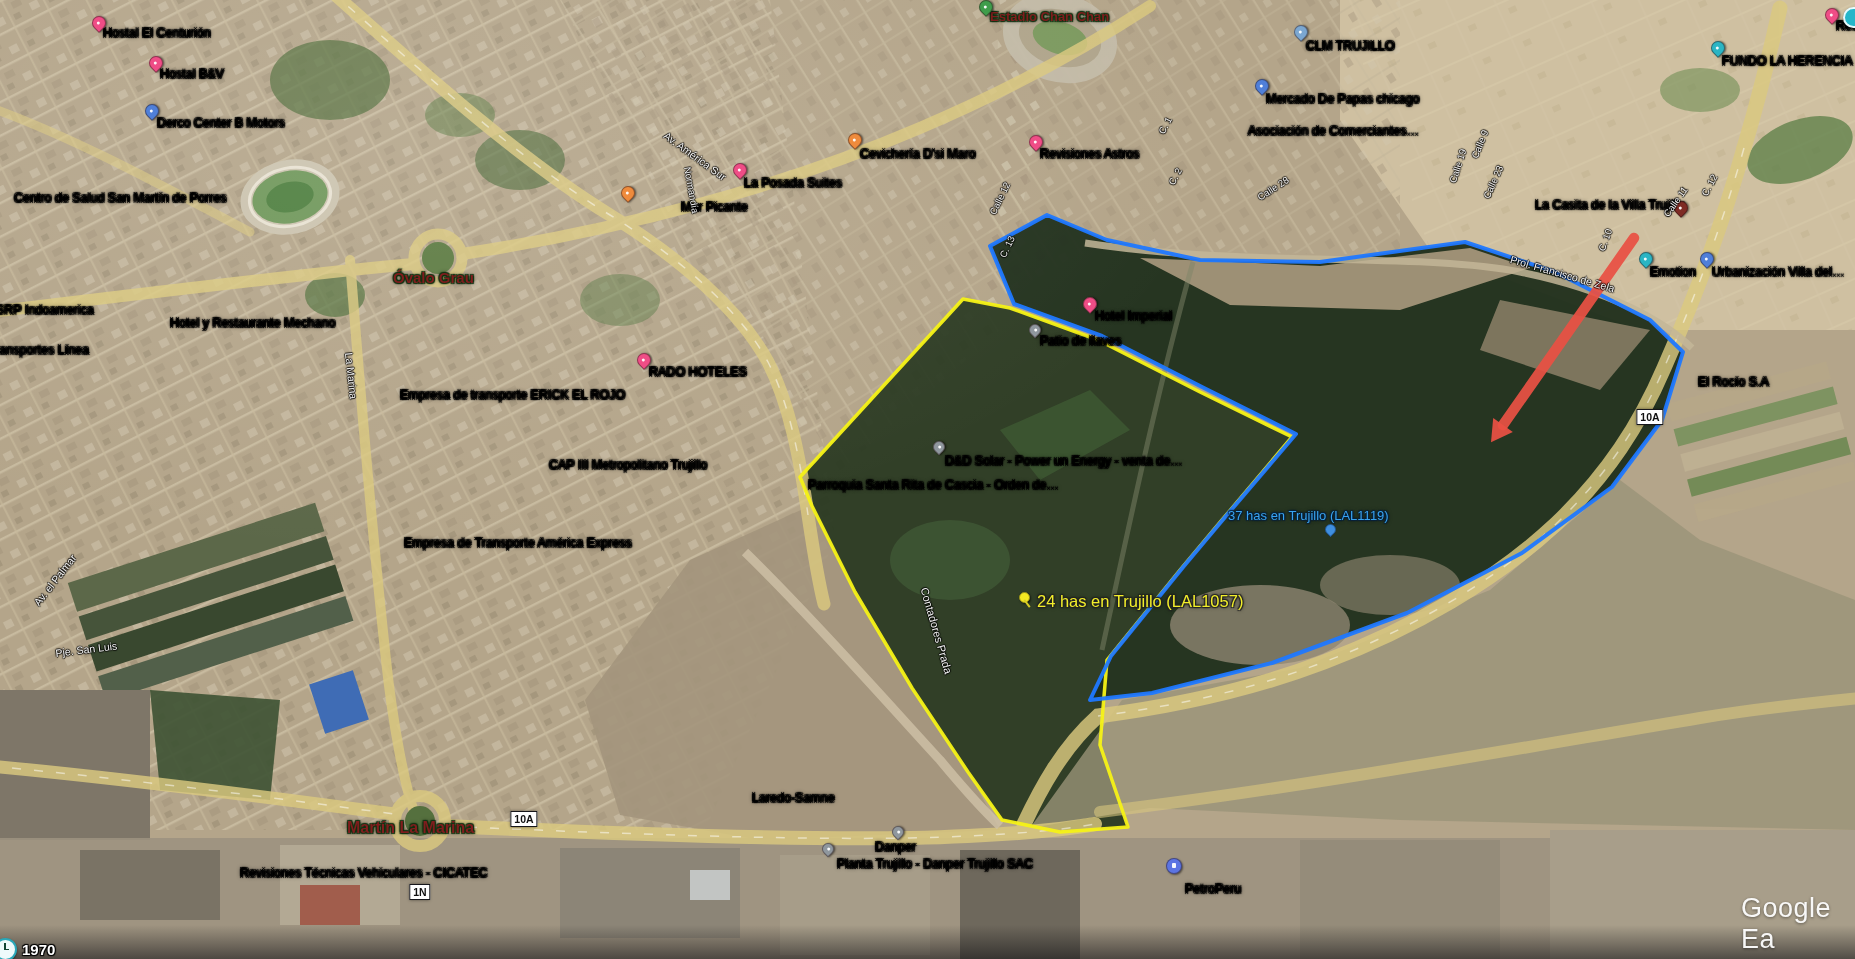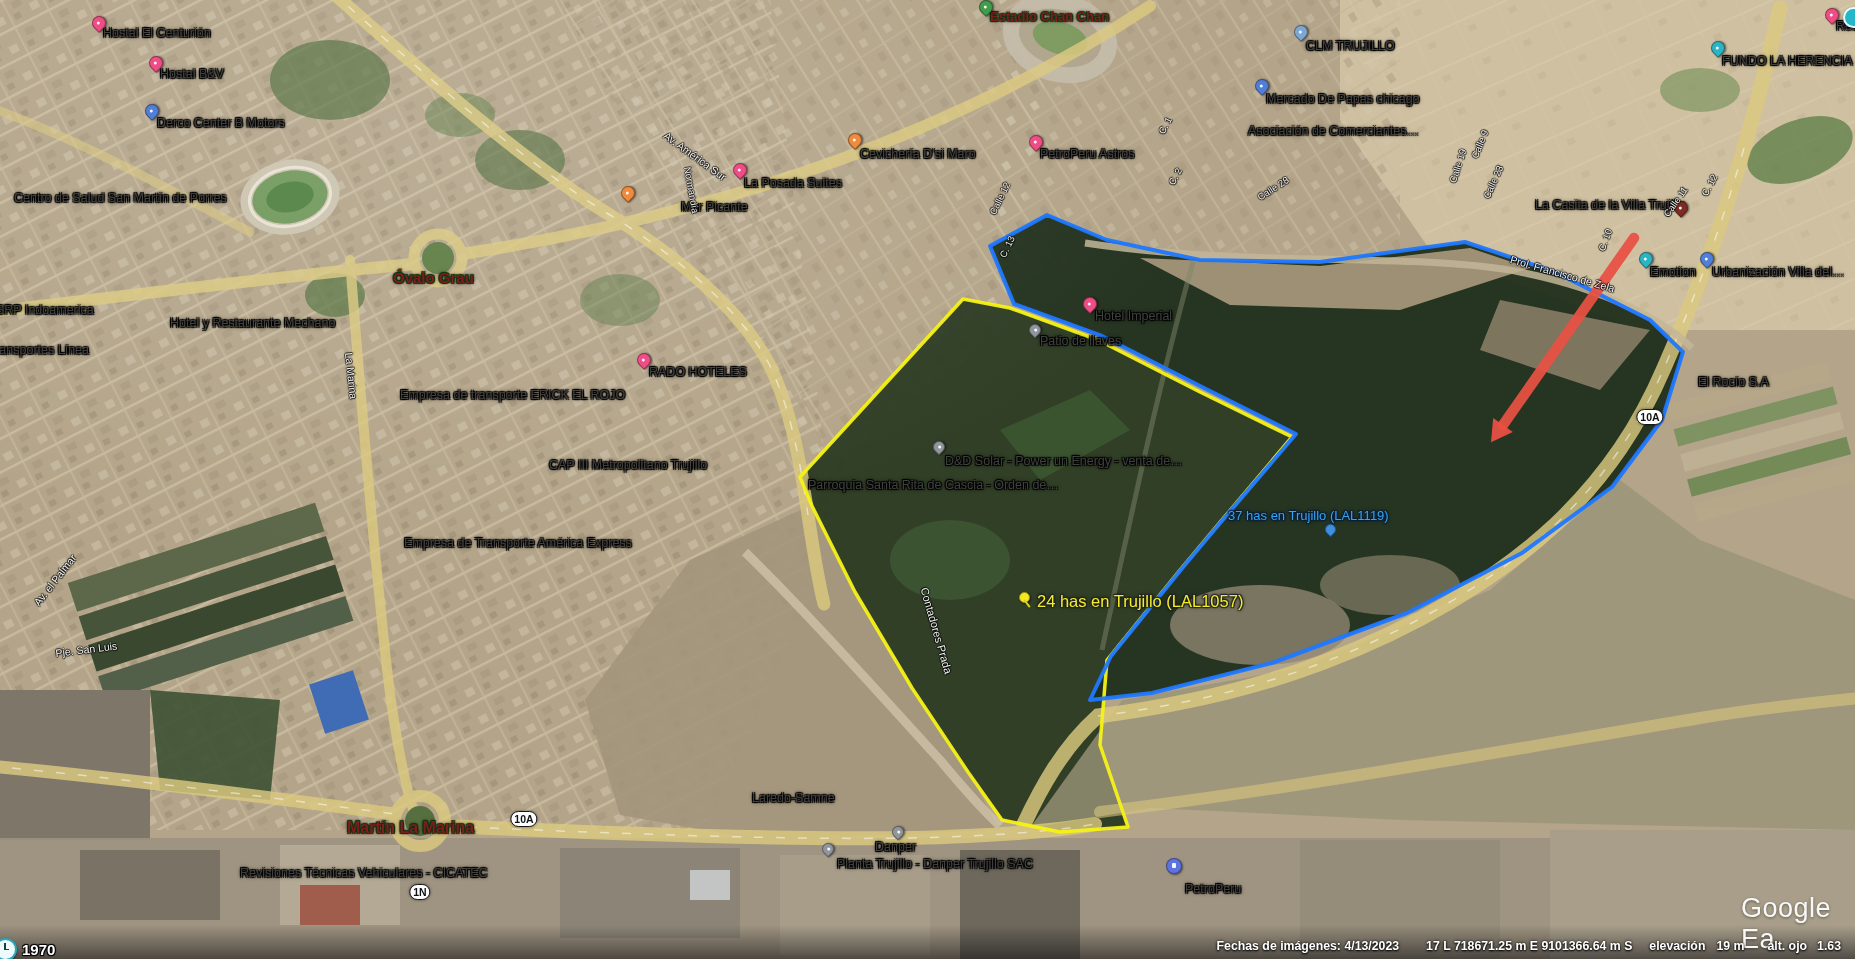--- a/index.html
+++ b/index.html
@@ -2,21 +2,21 @@
 <html><head>
 <meta charset="utf-8">
 <style>
   html,body{margin:0;padding:0;background:#000;}
   #stage{position:relative;width:1855px;height:959px;overflow:hidden;
          font-family:"Liberation Sans",sans-serif;background:#b4a58a;}
   #terrain{position:absolute;left:0;top:0;}
   #overlay-svg{position:absolute;left:0;top:0;pointer-events:none;}
 
   .lbl{position:absolute;white-space:nowrap;line-height:1.1;transform-origin:left top;}
-  .lbl.poi{color:#404040;font-size:12.5px;
+  .lbl.poi{color:#000000;font-size:12.5px;
     text-shadow:-1px -1px 1px #000,1px -1px 1px #000,-1px 1px 1px #000,1px 1px 1px #000,0 0 4px rgba(0,0,0,.9);}
   .lbl.green{color:#7f1d1d;font-weight:bold;
     text-shadow:-1px -1px 1px #103010,1px -1px 1px #103010,-1px 1px 1px #103010,1px 1px 1px #103010,0 0 4px rgba(0,0,0,.8);margin-top:8px;}
   .lbl.street{color:rgba(255,255,255,.95);font-size:9.5px;
     text-shadow:-1px 0 1px rgba(0,0,0,.85),1px 0 1px rgba(0,0,0,.85),0 -1px 1px rgba(0,0,0,.85),0 1px 1px rgba(0,0,0,.85);}
   .lbl.parcel-yellow{color:#f2ee2b;font-size:16.5px;
     text-shadow:-1px -1px 1px #222,1px -1px 1px #222,-1px 1px 1px #222,1px 1px 1px #222,0 0 4px rgba(0,0,0,.8);}
   .lbl.parcel-blue{color:#38a3f0;font-size:13px;
     text-shadow:-1px -1px 1px #07203a,1px -1px 1px #07203a,-1px 1px 1px #07203a,1px 1px 1px #07203a,0 0 4px rgba(0,0,0,.8);}
 
@@ -38,21 +38,21 @@
   .pushpin{position:absolute;width:16px;height:16px;}
   .pushpin .head{position:absolute;left:0;top:0;width:9px;height:9px;border-radius:50%;
        background:#f4e822;border:1px solid #9a921a;box-shadow:1px 1px 2px rgba(0,0,0,.6);}
   .pushpin .needle{position:absolute;left:7px;top:7px;width:2px;height:9px;background:#d8ce25;transform:rotate(-38deg);}
   .pin-mini-blue{position:absolute;width:9px;height:9px;border-radius:50% 50% 50% 0;
        transform:rotate(-45deg);background:#3f8fe0;border:1px solid rgba(10,40,80,.5);}
   .teal-circle{position:absolute;width:17px;height:17px;border-radius:50%;background:#25b6c9;
        border:2px solid #e8fbfd;box-shadow:0 1px 2px rgba(0,0,0,.5);}
 
   .shield{position:absolute;transform:translate(-50%,-50%);background:#fff;color:#111;
-    border:1.6px solid #16161a;border-radius:8px;padding:0 3px;height:14px;line-height:14px;
+    border:1.6px solid #16161a;border-radius:0;padding:0 3px;height:14px;line-height:14px;
     font-size:10.5px;font-weight:bold;box-shadow:0 0 3px rgba(0,0,0,.5);}
 
   .bottom-fade{position:absolute;left:0;right:0;bottom:0;height:34px;
     background:linear-gradient(to bottom,rgba(10,10,14,0),rgba(10,10,14,.55));}
   #status-bar{position:absolute;right:0;bottom:0;height:26px;display:flex;align-items:center;
     padding-right:14px;color:#fff;font-size:12.3px;font-weight:600;
     text-shadow:0 1px 2px #000,0 0 3px rgba(0,0,0,.9);}
   #status-bar .sp-utm{margin-left:27px;}
   #status-bar .sp-elevl{margin-left:17px;}
   #status-bar .sp-elevv{margin-left:11px;}
@@ -220,21 +220,21 @@
       <div class="pin pin-pink" style="left: 637px; top: 353px; position: absolute;"></div>
       <div class="lbl poi" style="left: 400px; top: 389px;">Empresa de transporte ERICK EL ROJO</div>
       <div class="lbl poi" style="left: 549px; top: 459px;">CAP III Metropolitano Trujillo</div>
       <div class="lbl poi" style="left: 404px; top: 537px;">Empresa de Transporte América Express</div>
       <div class="lbl poi" style="left: 633px; top: 201px; padding-left: 48px;">Mar Picante</div>
       <div class="pin pin-orange" style="left: 621px; top: 186px; position: absolute;"></div>
       <div class="lbl poi" style="left: 744px; top: 177px;">La Posada Suites</div>
       <div class="pin pin-pink" style="left: 733px; top: 163px; position: absolute;"></div>
       <div class="lbl poi" style="left: 860px; top: 148px;">Cevichería D'si Maro</div>
       <div class="pin pin-orange" style="left: 848px; top: 133px; position: absolute;"></div>
-      <div class="lbl poi" style="left: 1040px; top: 148px;">PetroPeru Astros</div>
+      <div class="lbl poi" style="left: 1040px; top: 148px;">Revisiones Astros</div>
       <div class="pin pin-pink" style="left: 1029px; top: 135px; position: absolute;"></div>
       <div class="lbl green" style="left: 990px; top: 2px; font-size: 13px;">Estadio Chan Chan</div>
       <div class="pin pin-green" style="left: 979px; top: 0px; position: absolute;"></div>
       <div class="lbl poi" style="left: 1095px; top: 310px;">Hotel Imperial</div>
       <div class="pin pin-pink" style="left: 1083px; top: 297px; position: absolute;"></div>
       <div class="lbl poi" style="left: 1040px; top: 335px;">Patio de llaves</div>
       <div class="pin pin-grey" style="left: 1029px; top: 324px; position: absolute;"></div>
       <div class="lbl poi" style="left: 945px; top: 455px;">D&amp;D Solar - Power un Energy - venta de…</div>
       <div class="pin pin-grey" style="left: 933px; top: 441px; position: absolute;"></div>
       <div class="lbl poi" style="left: 808px; top: 479px;">Parroquia Santa Rita de Cascia - Orden de…</div>
@@ -294,21 +294,13 @@
       <div class="shield" style="left: 1650px; top: 417px;">10A</div>
     </div>
 
   <div class="bottom-fade"></div>
 
   <div id="clock-icon"></div>
   <div id="time-badge">1970</div>
 
   <div id="ge-logo">Google Ea</div>
 
-  <div id="status-bar">
-    <span class="sp-dates">Fechas de imágenes: 4/13/2023</span>
-    <span class="sp-utm">17 L 718671.25 m E 9101366.64 m S</span>
-    <span class="sp-elevl">elevación</span>
-    <span class="sp-elevv">19 m</span>
-    <span class="sp-eyel">alt. ojo</span>
-    <span class="sp-eyev">1.63</span>
-  </div>
 </div>
 
 </body></html>

